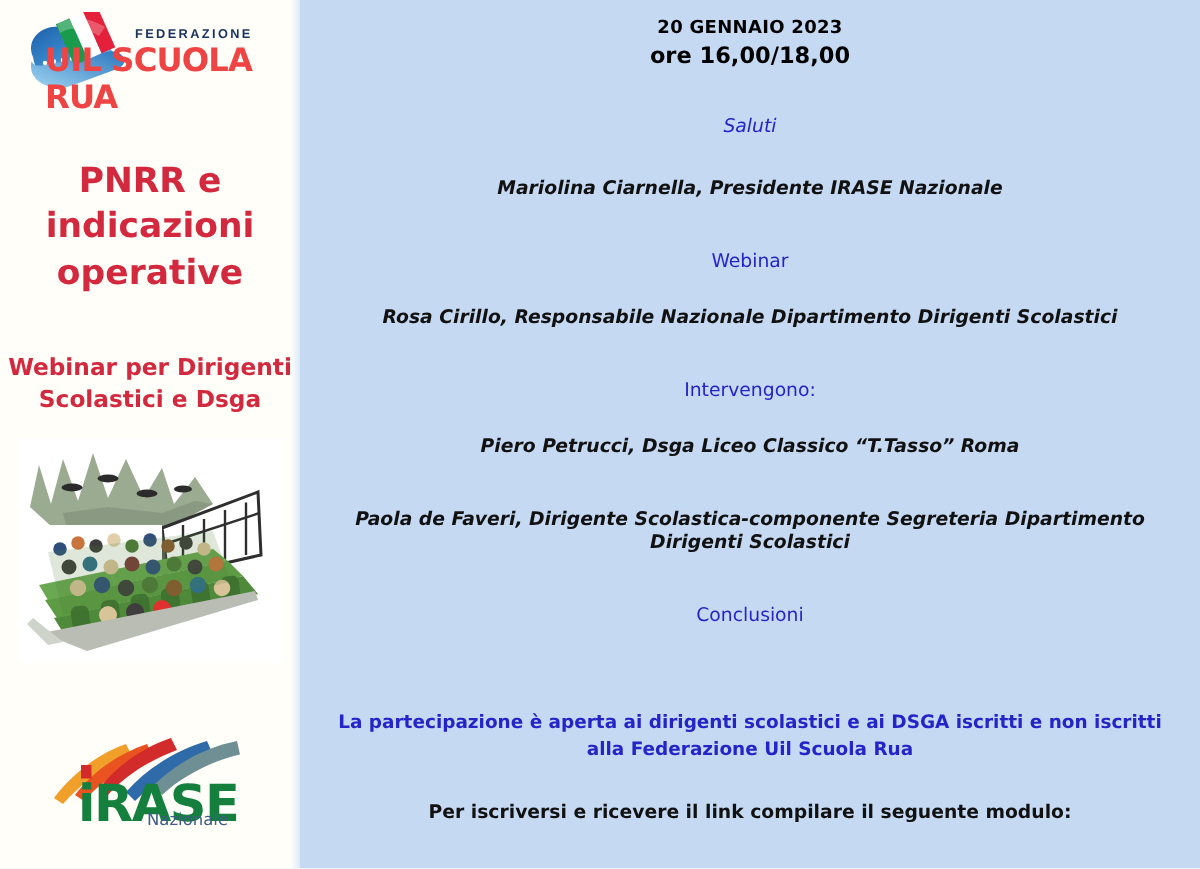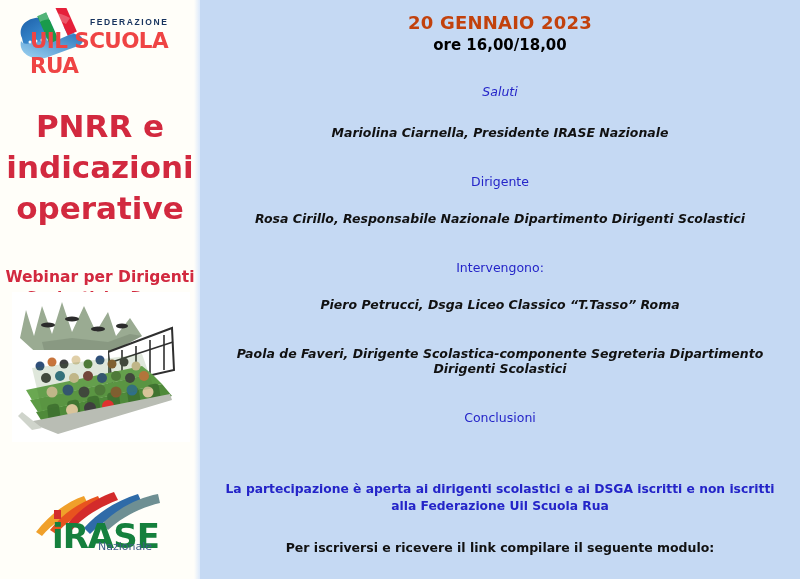--- a/index.html
+++ b/index.html
@@ -61,21 +61,21 @@
 
   
   .title-block {
     position: absolute;
     top: 106px; left: 0;
     width: 200px;
     text-align: center;
   }
   .main-title {
     color: #d2293f;
-    font-size: 31px;
+    font-size: 23px;
     font-weight: bold;
     line-height: 1.32;
     font-family: "DejaVu Sans", sans-serif;
   }
   .sub-title {
     margin-top: 38px;
     color: #d2293f;
     font-size: 15.5px;
     font-weight: bold;
     line-height: 1.38;
@@ -121,22 +121,22 @@
     padding: 0;
     box-sizing: border-box;
     overflow: hidden;
   }
   .right-inner {
     padding: 11px 14px 0 14px;
     text-align: center;
   }
 
   .ev-date {
-    color: #c2410c;
-    font-size: 18px;
+    color: #000000;
+    font-size: 12px;
     font-weight: bold;
     letter-spacing: 0.2px;
     line-height: 1.28;
     font-family: "DejaVu Sans", sans-serif;
   }
   .ev-time {
     color: #000000;
     font-size: 15px;
     font-weight: bold;
     margin-top: 2px;
@@ -332,21 +332,21 @@
       <div class="ev-date">20 GENNAIO 2023</div>
       <div class="ev-time">ore 16,00/18,00</div>
 
       <div class="sp-3"></div>
       <div class="sec-head">Saluti</div>
 
       <div class="sp-2"></div>
       <div class="person">Mariolina Ciarnella, Presidente IRASE Nazionale</div>
 
       <div class="sp-4"></div>
-      <div class="sec-head upright">Dirigente</div>
+      <div class="sec-head upright">Webinar</div>
 
       <div class="sp-5"></div>
       <div class="person">Rosa Cirillo,  Responsabile Nazionale Dipartimento Dirigenti Scolastici</div>
 
       <div class="sp-4"></div>
       <div class="sec-head upright">Intervengono:</div>
 
       <div class="sp-5"></div>
       <div class="person">Piero Petrucci, Dsga  Liceo Classico “T.Tasso” Roma</div>
 

